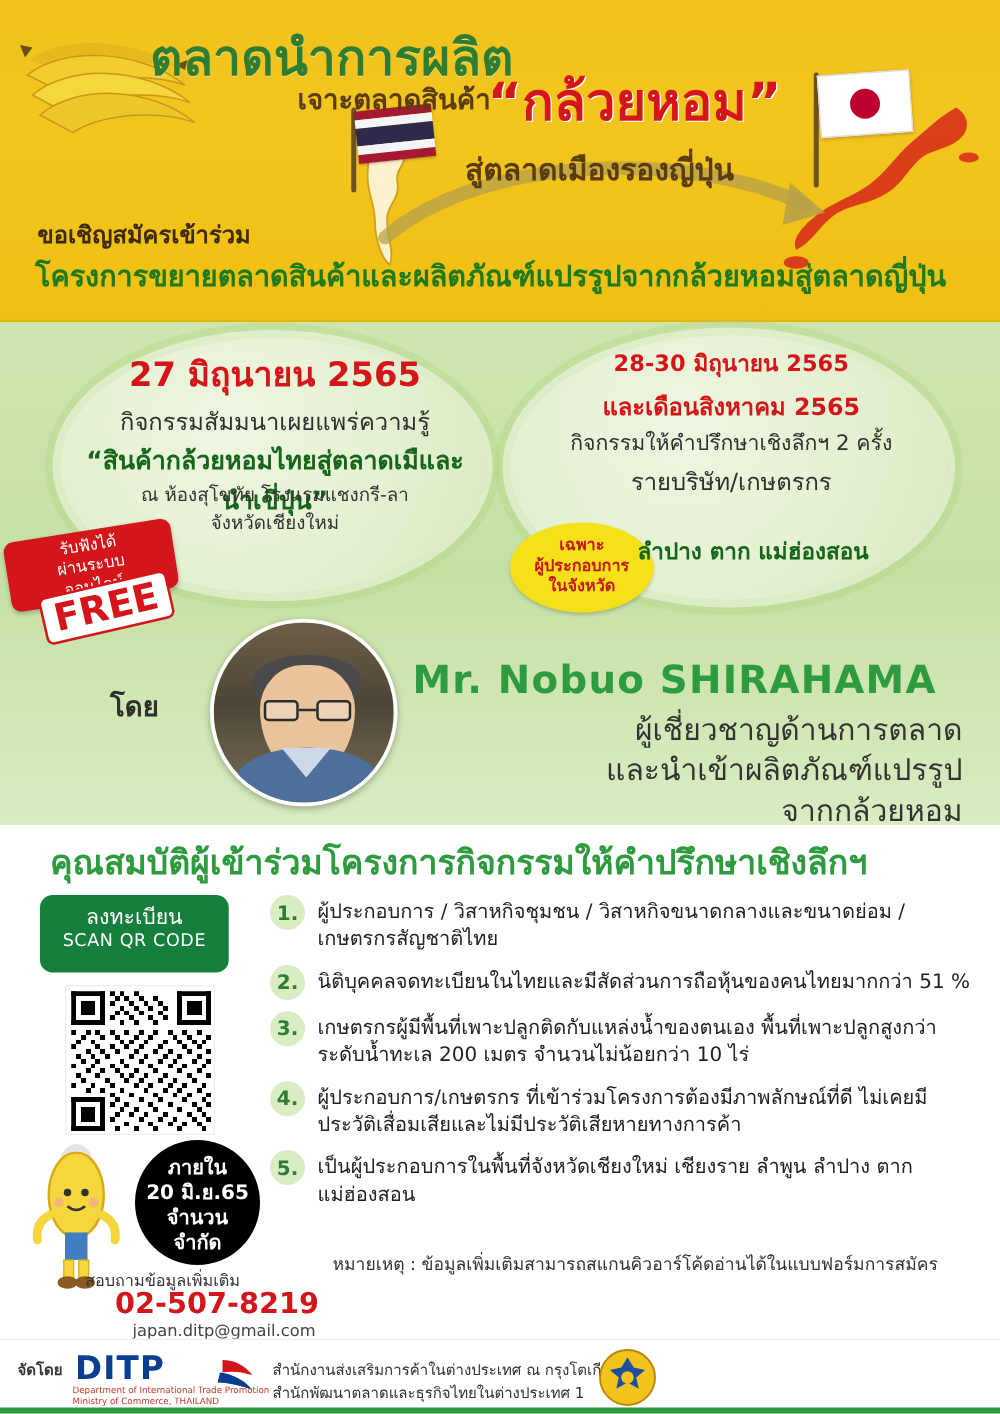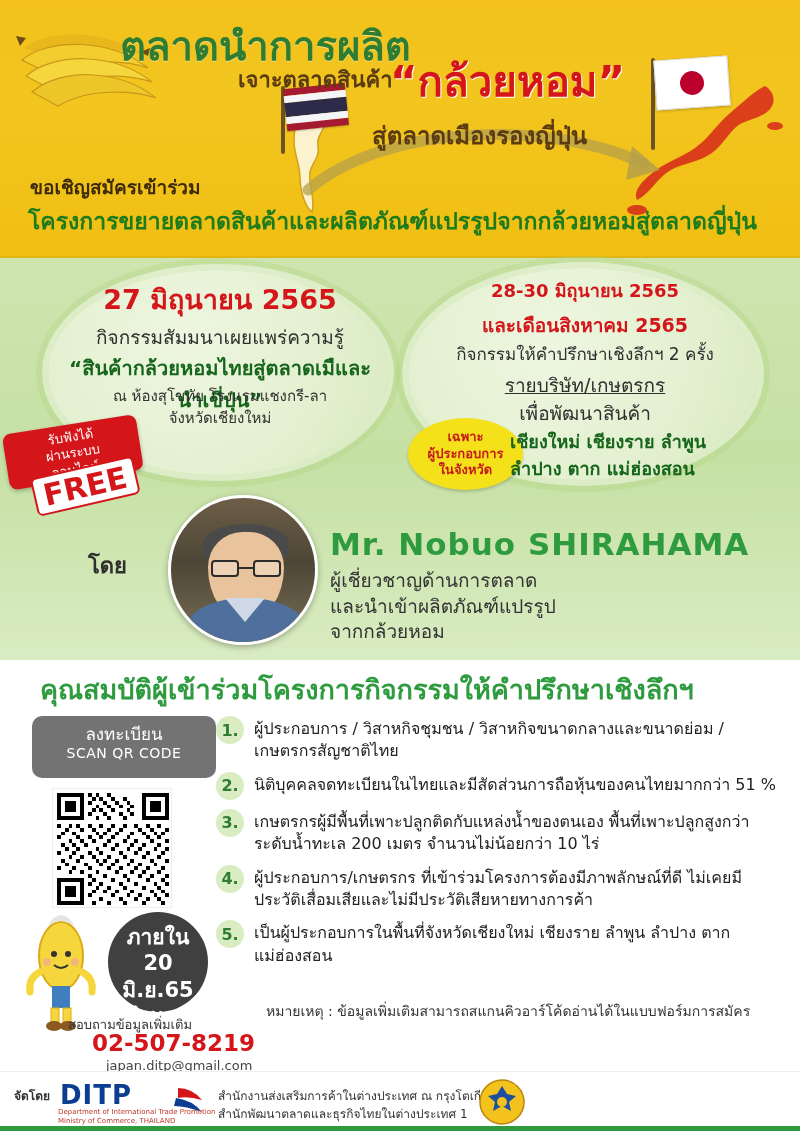--- a/index.html
+++ b/index.html
@@ -99,21 +99,21 @@
     position:absolute; left:430px; top:276px; width:310px; text-align:center;
     font-size:18px; font-weight:bold; color:#d4161a;
   }
   .date-right-2 {
     position:absolute; left:430px; top:310px; width:310px; text-align:center;
     font-size:19px; font-weight:bold; color:#d4161a;
   }
   .line-right-1 { position:absolute; left:424px; top:340px; width:322px; text-align:center;
      font-size:17px; color:#2f2f2f; }
   .line-right-2 { position:absolute; left:424px; top:370px; width:322px; text-align:center;
-     font-size:19px; color:#2f2f2f;text-decoration:underline; }
+     font-size:19px; color:#2f2f2f; }
   .line-right-3 { position:absolute; left:424px; top:398px; width:322px; text-align:center;
      font-size:19px; color:#2f2f2f; }
 
   
   .free-badge {
     position:absolute; left:8px; top:424px; width:135px; height:90px;
     transform: rotate(-9deg);
   }
   .free-badge .ribbon {
     position:absolute; left:0; top:0; width:135px; height:56px;
@@ -160,44 +160,44 @@
   .speaker-photo .collar { position:absolute; left:54px; bottom:20px; width:40px; height:24px;
      background:#cfd8e6; clip-path: polygon(0 0, 100% 0, 50% 100%); }
 
   .by-label { position:absolute; left:88px; top:548px; font-size:22px; color:#2f2f2f; font-weight:bold;}
   .speaker-name {
     position:absolute; left:330px; top:526px; width:430px;
     font-size:31px; font-weight:bold; color:#2e9b3e; letter-spacing:1px;
   }
   .speaker-role {
     position:absolute; left:330px; top:568px; width:440px;
-    font-size:19px; color:#333; line-height:1.35;
+    font-size:24px; color:#333; line-height:1.35;text-align:right;
   }
 
   
   .white-band { position:absolute; left:0; top:660px; width:800px; height:411px; background:#fff;}
   .qual-title {
     position:absolute; left:40px; top:668px; width:730px;
     font-size:27px; font-weight:bold; color:#2e9b3e;
   }
   .reg-box {
-    position:absolute; left:32px; top:716px; width:184px; height:62px;
-    background:#737373; border-radius:10px; color:#fff; text-align:center;
+    position:absolute; left:32px; top:716px; width:151px; height:62px;
+    background:#15803d; border-radius:10px; color:#fff; text-align:center;
     padding-top:8px; font-size:17px; line-height:1.25;
   }
   .reg-box .small { font-size:14px; letter-spacing:.5px;}
   .qr {
     position:absolute; left:52px; top:788px; width:120px; height:120px;
     background:#fff; padding:4px; border:1px solid #eee;
   }
   .qr svg{display:block;}
   .mascot { position:absolute; left:18px; top:912px; width:86px; height:120px;}
   .deadline-circle {
     position:absolute; left:108px; top:912px; width:100px; height:100px; border-radius:50%;
-    background:#404040; color:#fff; text-align:center; font-size:21px; font-weight:bold;
+    background:#000000; color:#fff; text-align:center; font-size:16px; font-weight:bold;
     line-height:1.25; padding-top:12px;
   }
   .contact-more { position:absolute; left:68px; top:1014px; font-size:13px; color:#333;}
   .phone { position:absolute; left:92px; top:1030px; font-size:23px; font-weight:bold; color:#d4161a;}
   .email { position:absolute; left:106px; top:1058px; font-size:13px; color:#444;}
 
   .qual-list { position:absolute; left:216px; top:716px; width:566px;}
   .qual-item { display:flex; align-items:flex-start; margin-bottom:9px;}
   .qual-num {
     flex:0 0 28px; width:28px; height:28px; border-radius:50%;
@@ -278,34 +278,32 @@
   <div class="line-left-2">“สินค้ากล้วยหอมไทยสู่ตลาดเมืและนำเขี่ปุ่น”</div>
   <div class="line-left-3">
     <span>ณ ห้องสุโขทัย โรงแรมแชงกรี-ลา</span><br>
     <span>จังหวัดเชียงใหม่</span>
   </div>
 
   <div class="date-right">28-30 มิถุนายน 2565</div>
   <div class="date-right-2">และเดือนสิงหาคม 2565</div>
   <div class="line-right-1">กิจกรรมให้คำปรึกษาเชิงลึกฯ 2 ครั้ง</div>
   <div class="line-right-2">รายบริษัท/เกษตรกร</div>
-  <div class="line-right-3">เพื่อพัฒนาสินค้า</div>
 
   <div class="free-badge">
     <div class="ribbon" style="white-space:pre-line;">รับฟังได้
 ผ่านระบบ
 ออนไลน์</div>
     <div class="free-text">FREE</div>
   </div>
 
   <div class="yellow-note" style="white-space:pre-line;">เฉพาะ
 ผู้ประกอบการ
 ในจังหวัด</div>
   <div class="provinces">
-    <div>เชียงใหม่  เชียงราย  ลำพูน</div>
     <div>ลำปาง  ตาก  แม่ฮ่องสอน</div>
   </div>
 
   <div class="speaker-photo">
     <div class="hair"></div>
     <div class="face"></div>
     <div class="glasses">
         <i></i>
         <span class="bridge"></span>
         <i></i>

